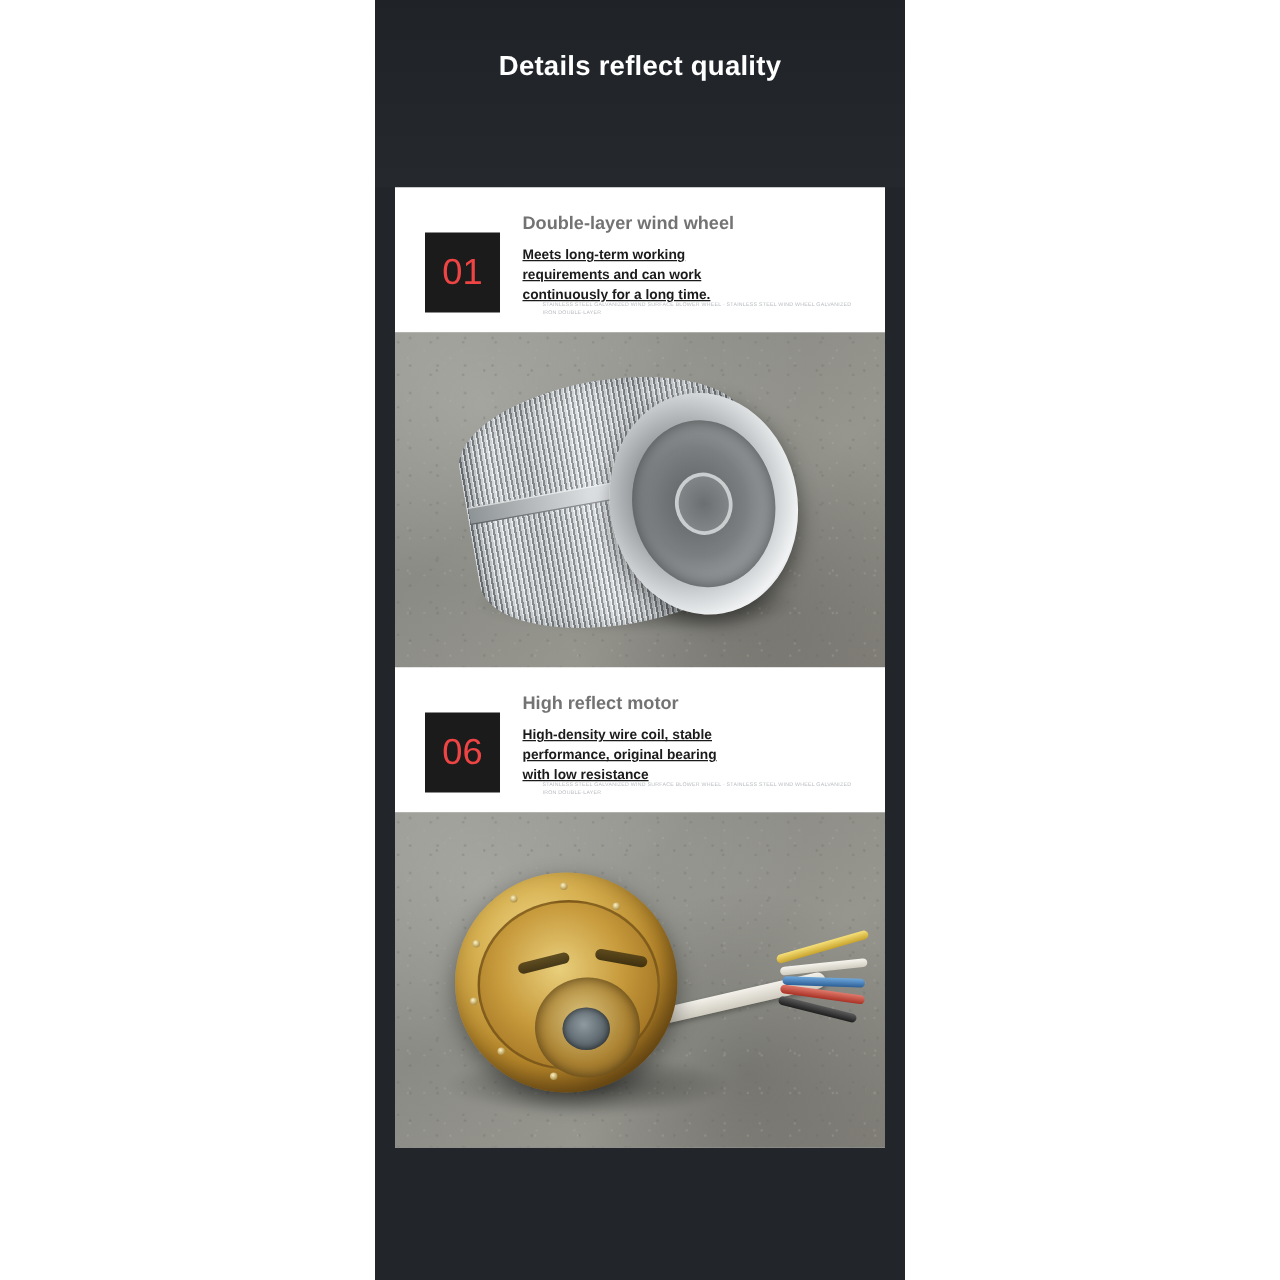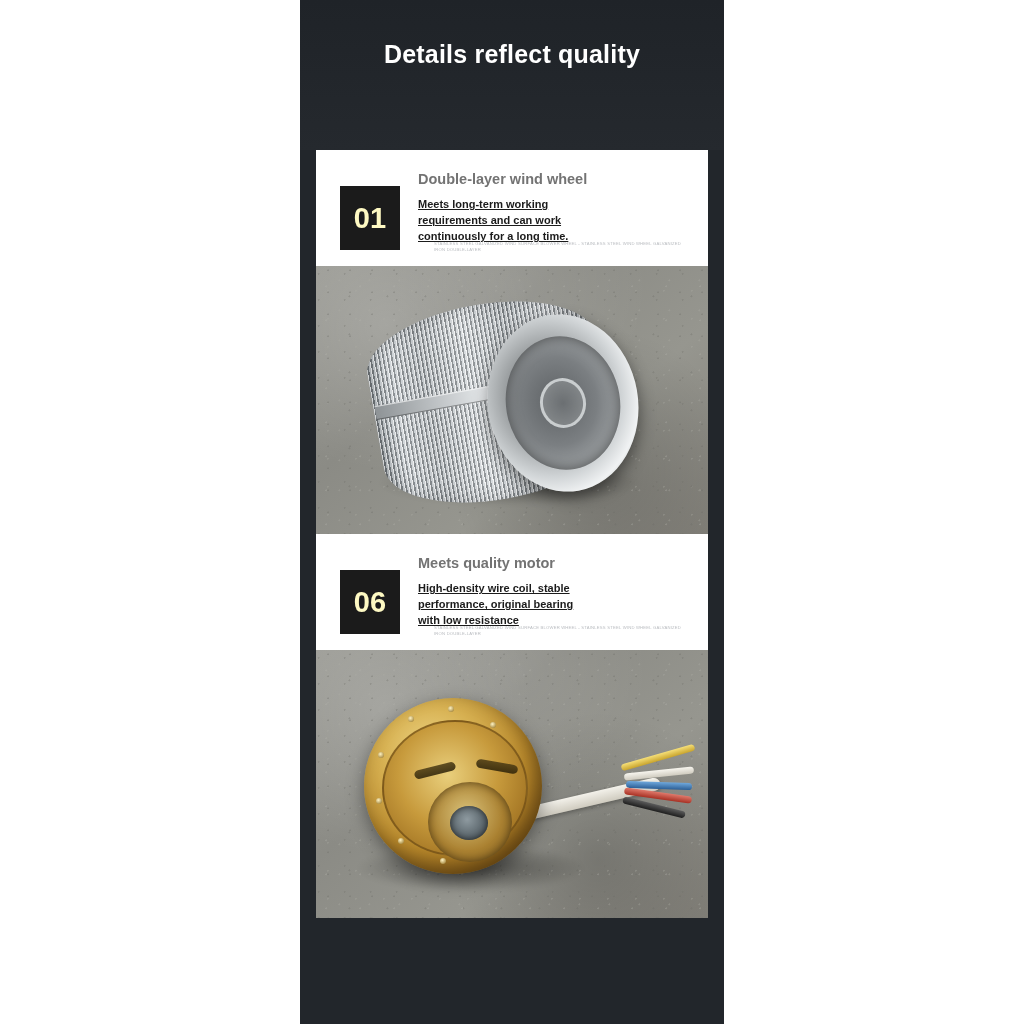--- a/index.html
+++ b/index.html
@@ -33,21 +33,21 @@
   
   .header {
     position: relative;
     height: 150px;
     background: linear-gradient(180deg, #1f2328 0%, #25292e 100%);
     text-align: center;
   }
   .header-title {
     margin: 0;
     padding-top: 40px;
-    font-size: 25px;
+    font-size: 22px;
     font-weight: bold;
     color: #ffffff;
     letter-spacing: 0.2px;
   }
   .header-subtitle {
     margin: 0;
     padding-top: 22px;
     font-size: 9px;
     color: #8f9499;
     letter-spacing: 4.2px;
@@ -68,23 +68,23 @@
     box-sizing: border-box;
     padding: 20px 16px 16px 24px;
     display: flex;
     align-items: flex-start;
   }
   .card-number {
     flex: 0 0 auto;
     width: 60px;
     height: 64px;
     background: #1b1b1b;
-    color: #fef9c3;
+    color: #ef4444;
     font-size: 29px;
-    font-weight: bold;
+    font-weight: normal;
     display: flex;
     align-items: center;
     justify-content: center;
     margin-top: 16px;
   }
   .card-text {
     flex: 1 1 auto;
     padding-left: 18px;
   }
   .card-title {
@@ -371,21 +371,21 @@
             </div>
           </div>
         </div>
       </div>
     </div>
 
     <div class="block">
       <div class="card">
         <div class="card-number">06</div>
         <div class="card-text">
-          <h2 class="card-title">Meets quality motor</h2>
+          <h2 class="card-title">High reflect motor</h2>
           <p class="card-desc">High-density wire coil, stable performance, original bearing with low resistance</p>
         </div>
         <div class="card-fineprint">STAINLESS STEEL GALVANIZED WIND SURFACE BLOWER WHEEL - STAINLESS STEEL WIND WHEEL GALVANIZED IRON DOUBLE-LAYER</div>
       </div>
     </div>
 
     <div class="block">
       <div class="photo">
         <div class="concrete"></div>
         <div class="speckle"></div>

